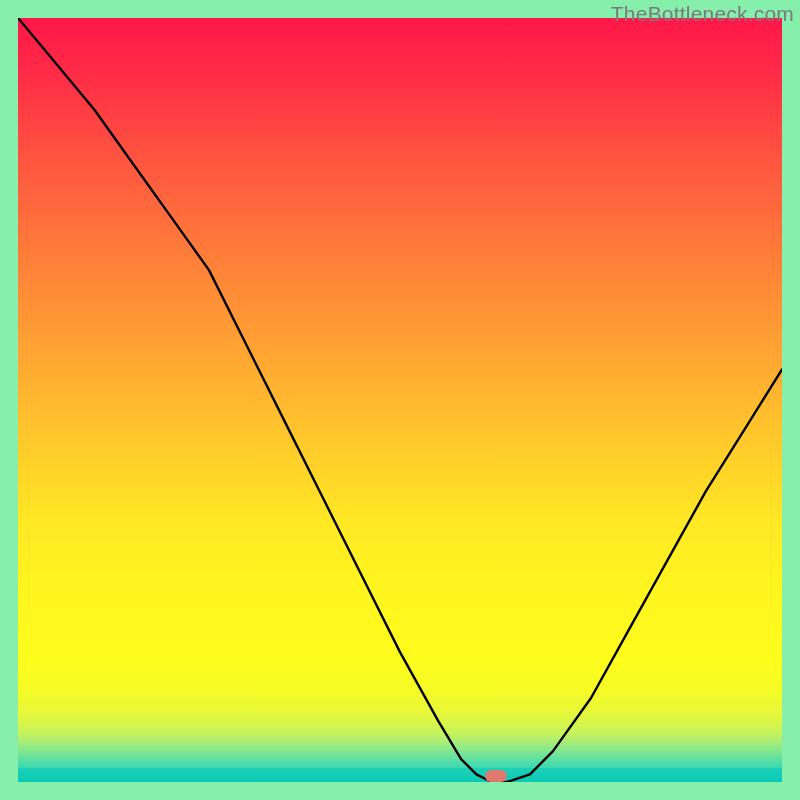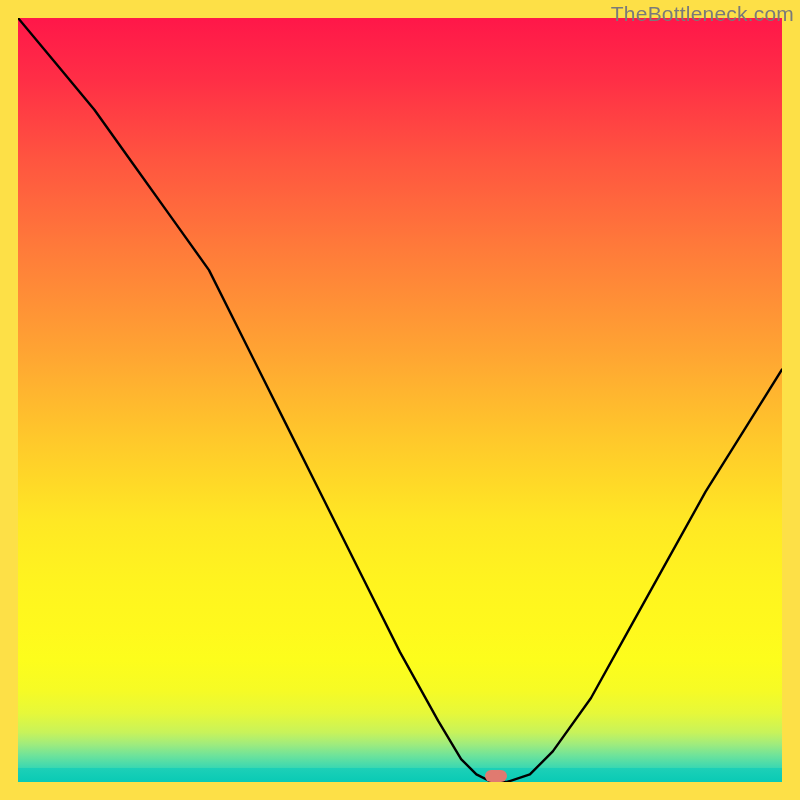--- a/index.html
+++ b/index.html
@@ -9,21 +9,21 @@
     height: 800px;
     background: #000;
     overflow: hidden;
   }
   .frame {
     position: absolute;
     left: 0;
     top: 0;
     width: 800px;
     height: 800px;
-    background: #fde047;
+    background: #86efac;
   }
   .plot-area {
     position: absolute;
     left: 18px;
     top: 18px;
     width: 764px;
     height: 764px;
     overflow: hidden;
   }
   .gradient {

